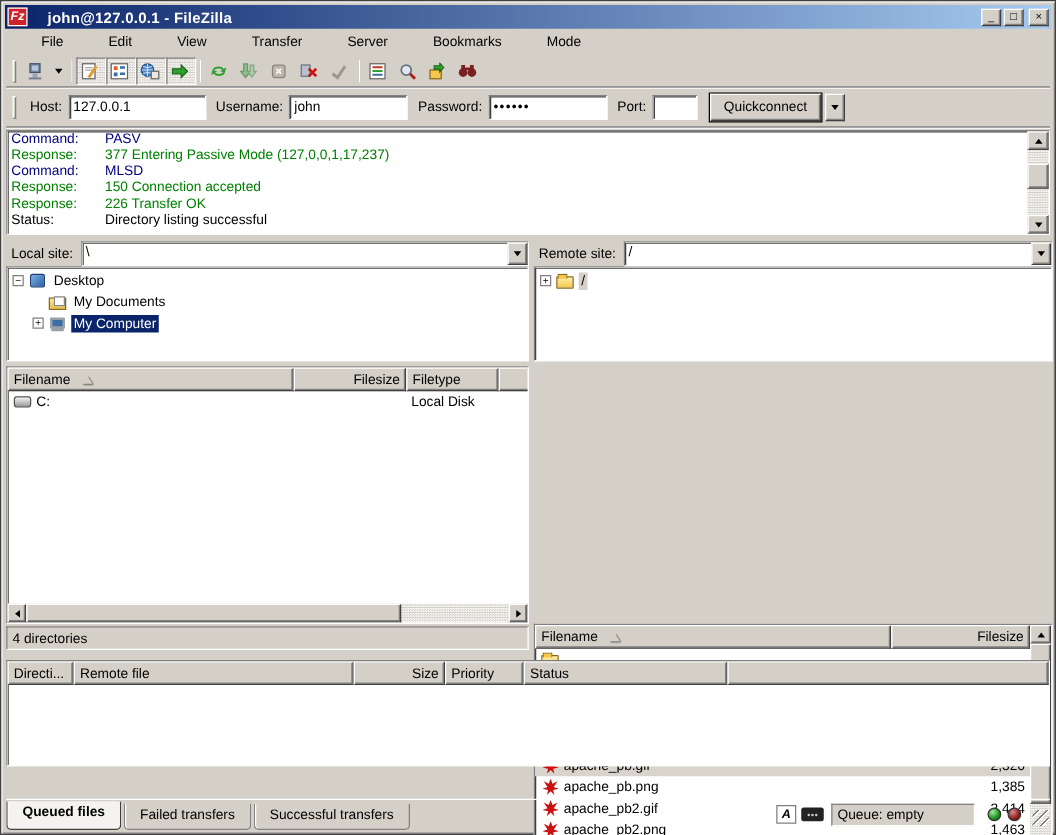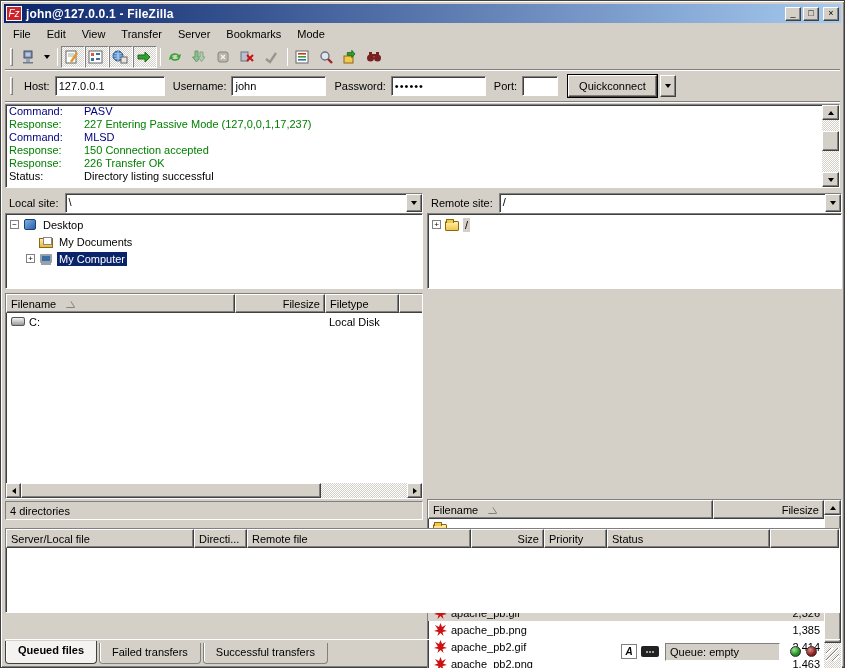--- a/index.html
+++ b/index.html
@@ -9,29 +9,29 @@
     position:relative; width:845px; height:668px;
     background:var(--window-bg,#D4D0C8);
     border:1px solid #404040;
     box-shadow: inset 1px 1px 0 #fff, inset -1px -1px 0 #808080, inset 2px 2px 0 #D4D0C8;
     font-size:11px; color:#000;
   }
   
   #titlebar { position:absolute; top:3px; left:3px; right:3px; height:19px;
     background:linear-gradient(to right, var(--titlebar-start,#0A246A), var(--titlebar-end,#A6CAF0));
     display:flex; align-items:center; padding:0 2px; }
-  #app-icon { width:16px; height:15px; background:#CC2229; color:#fff; font-weight:normal; font-size:10px;
-    display:flex; align-items:center; justify-content:center; margin-right:4px; border:1px solid #fff; font-style:italic;}
+  #app-icon { width:16px; height:15px; background:#CC2229; color:#fff; font-weight:bold; font-size:10px;
+    display:flex; align-items:center; justify-content:center; margin-right:16px; border:1px solid #fff; font-style:italic;}
   #title-text { color:#fff; font-weight:bold; font-size:12px; letter-spacing:0.2px; }
   .title-btns { margin-left:auto; display:flex; gap:2px; }
   .tbtn { width:16px; height:14px; font-size:9px; line-height:11px; text-align:center; color:#000;
     background:#D4D0C8; border:1px solid; border-color:#fff #404040 #404040 #fff; box-shadow: inset -1px -1px 0 #808080; }
   
   #menubar { position:absolute; top:23px; left:4px; right:4px; height:20px; display:flex; align-items:center; }
-  .menu-item { padding:2px 8px; }
+  .menu-item { padding:2px 8px;margin-left:20px; }
   
   #toolbar { position:absolute; top:43px; left:4px; right:4px; height:26px; display:flex; align-items:center;
     border-bottom:1px solid #808080; box-shadow:0 1px 0 #fff; padding-left:2px; }
   .tool-grip { width:3px; height:18px; border:1px solid; border-color:#fff #808080 #808080 #fff; margin:0 3px; }
   .tool-btn { width:24px; height:22px; display:flex; align-items:center; justify-content:center; background:transparent; border:1px solid transparent; }
   .tool-btn.pressed { border-color:#808080 #fff #fff #808080;
     background:repeating-conic-gradient(#fff 0% 25%, #D4D0C8 0% 50%) 0 0 / 2px 2px; }
   .tool-btn.narrow { width:14px; }
   .tool-sep { width:1px; height:18px; background:#808080; border-right:1px solid #fff; margin:0 3px; }
   .arrow-down { width:0; height:0; border-left:3px solid transparent; border-right:3px solid transparent; border-top:4px solid #000; }
@@ -310,21 +310,21 @@
       </div>
   </div>
 
   <div id="log">
     <div class="log-line cmd">
         <span class="log-label">Command:</span>
         <span>PASV</span>
       </div>
     <div class="log-line resp">
         <span class="log-label">Response:</span>
-        <span>227 Entering Passive Mode (127,0,0,1,17,237)</span>
+        <span>377 Entering Passive Mode (127,0,0,1,17,237)</span>
       </div>
     <div class="log-line cmd">
         <span class="log-label">Command:</span>
         <span>MLSD</span>
       </div>
     <div class="log-line resp">
         <span class="log-label">Response:</span>
         <span>150 Connection accepted</span>
       </div>
     <div class="log-line resp">
@@ -559,23 +559,20 @@
 
     </div>
   </div>
 
   <div class="list-status" style="width:418px">
       <span>4 directories</span>
     </div>
 
   <div id="queue">
     <div class="list-header">
-      <div class="col-hdr" style="width:188px">
-          <span>Server/Local file</span>
-        </div>
       <div class="col-hdr" style="width:53px">
           <span>Directi...</span>
         </div>
       <div class="col-hdr" style="width:224px">
           <span>Remote file</span>
         </div>
       <div class="col-hdr right" style="width:73px">
           <span>Size</span>
         </div>
       <div class="col-hdr" style="width:63px">

